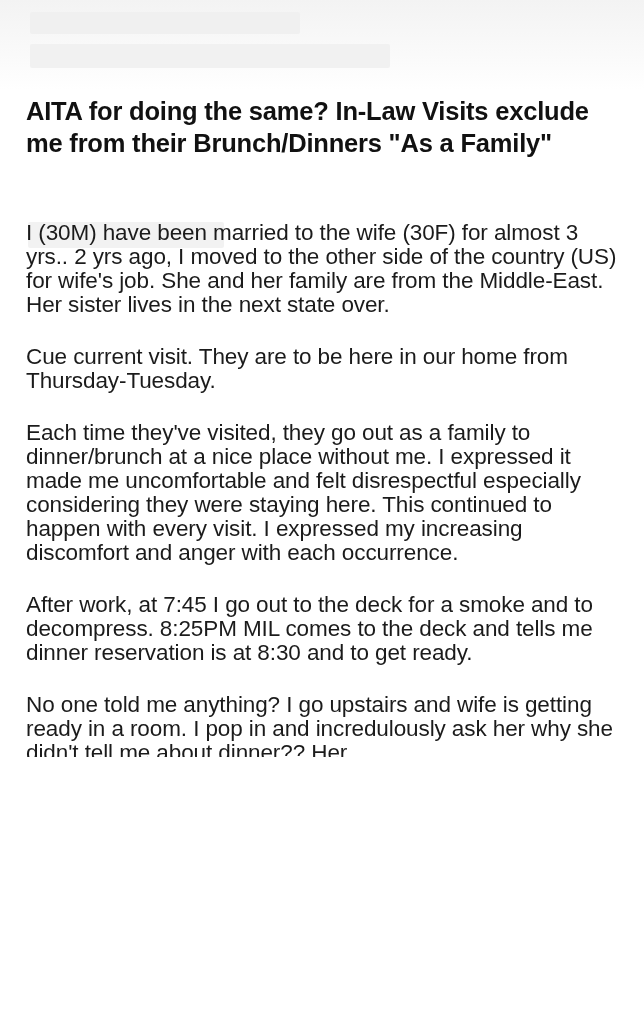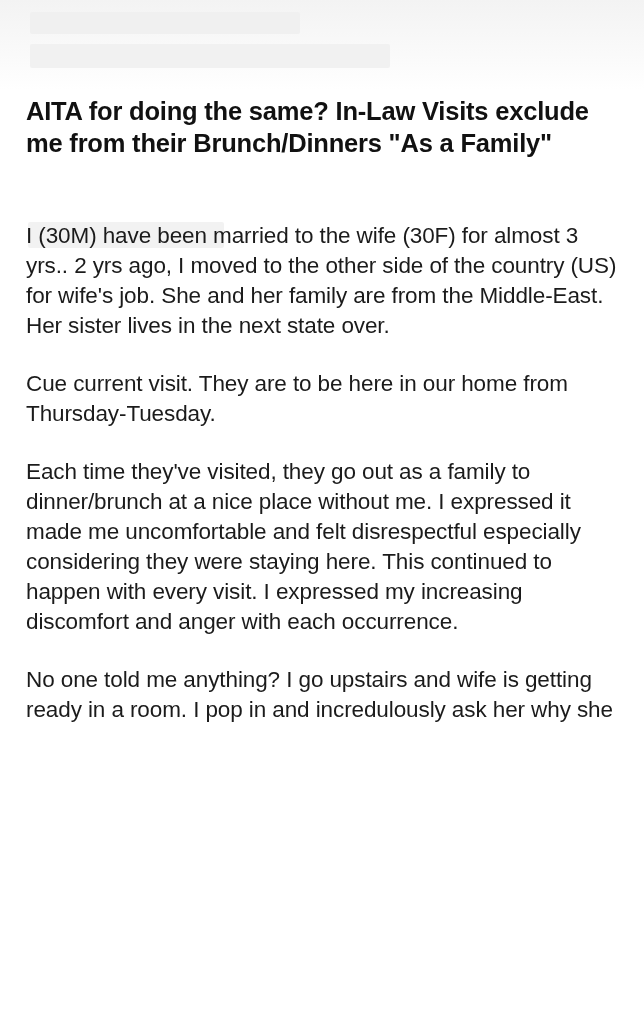--- a/index.html
+++ b/index.html
@@ -72,21 +72,21 @@
     letter-spacing: -0.2px;
     color: #111111;
   }
   .post-body {
     position: relative;
     margin-top: 62px;
   }
   .para {
     margin: 0 0 28px 0;
     font-size: 22.5px;
-    line-height: 30px;
+    line-height: 24px;
     color: #1b1b1b;
     letter-spacing: -0.1px;
   }
   .para:last-child {
     margin-bottom: 0;
   }
   .clipped {
     
     max-height: 64px;
     overflow: hidden;
@@ -101,16 +101,17 @@
   <div class="ghost-1"></div>
   <div class="ghost-2"></div>
   <div class="ghost-3"></div>
 
   <h1 class="post-title">AITA for doing the same? In-Law Visits exclude me from their Brunch/Dinners "As a Family"</h1>
 
   <div class="post-body">
     <p class="para">I (30M) have been married to the wife (30F) for almost 3 yrs.. 2 yrs ago, I moved to the other side of the country (US) for wife's job. She and her family are from the Middle-East. Her sister lives in the next state over.</p>
     <p class="para">Cue current visit. They are to be here in our home from Thursday-Tuesday.</p>
     <p class="para">Each time they've visited, they go out as a family to dinner/brunch at a nice place without me. I expressed it made me uncomfortable and felt disrespectful especially considering they were staying here. This continued to happen with every visit. I expressed my increasing discomfort and anger with each occurrence.</p>
+    <p class="para">After work, at 7:45 I go out to the deck for a smoke and to decompress. 8:25PM MIL comes to the deck and tells me dinner reservation is at 8:30 and to get ready.</p>
     <p class="para clipped">No one told me anything? I go upstairs and wife is getting ready in a room. I pop in and incredulously ask her why she didn't tell me about dinner?? Her</p>
   </div>
 
 </div>
 
 </body></html>

